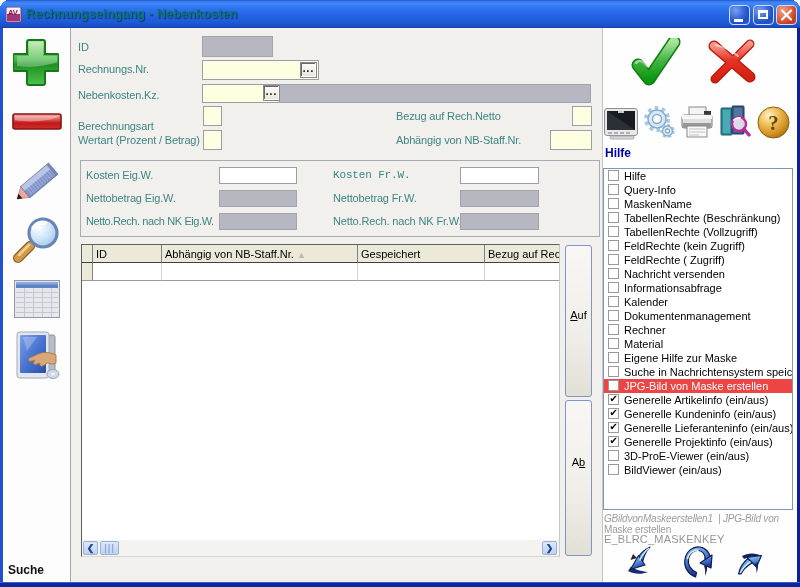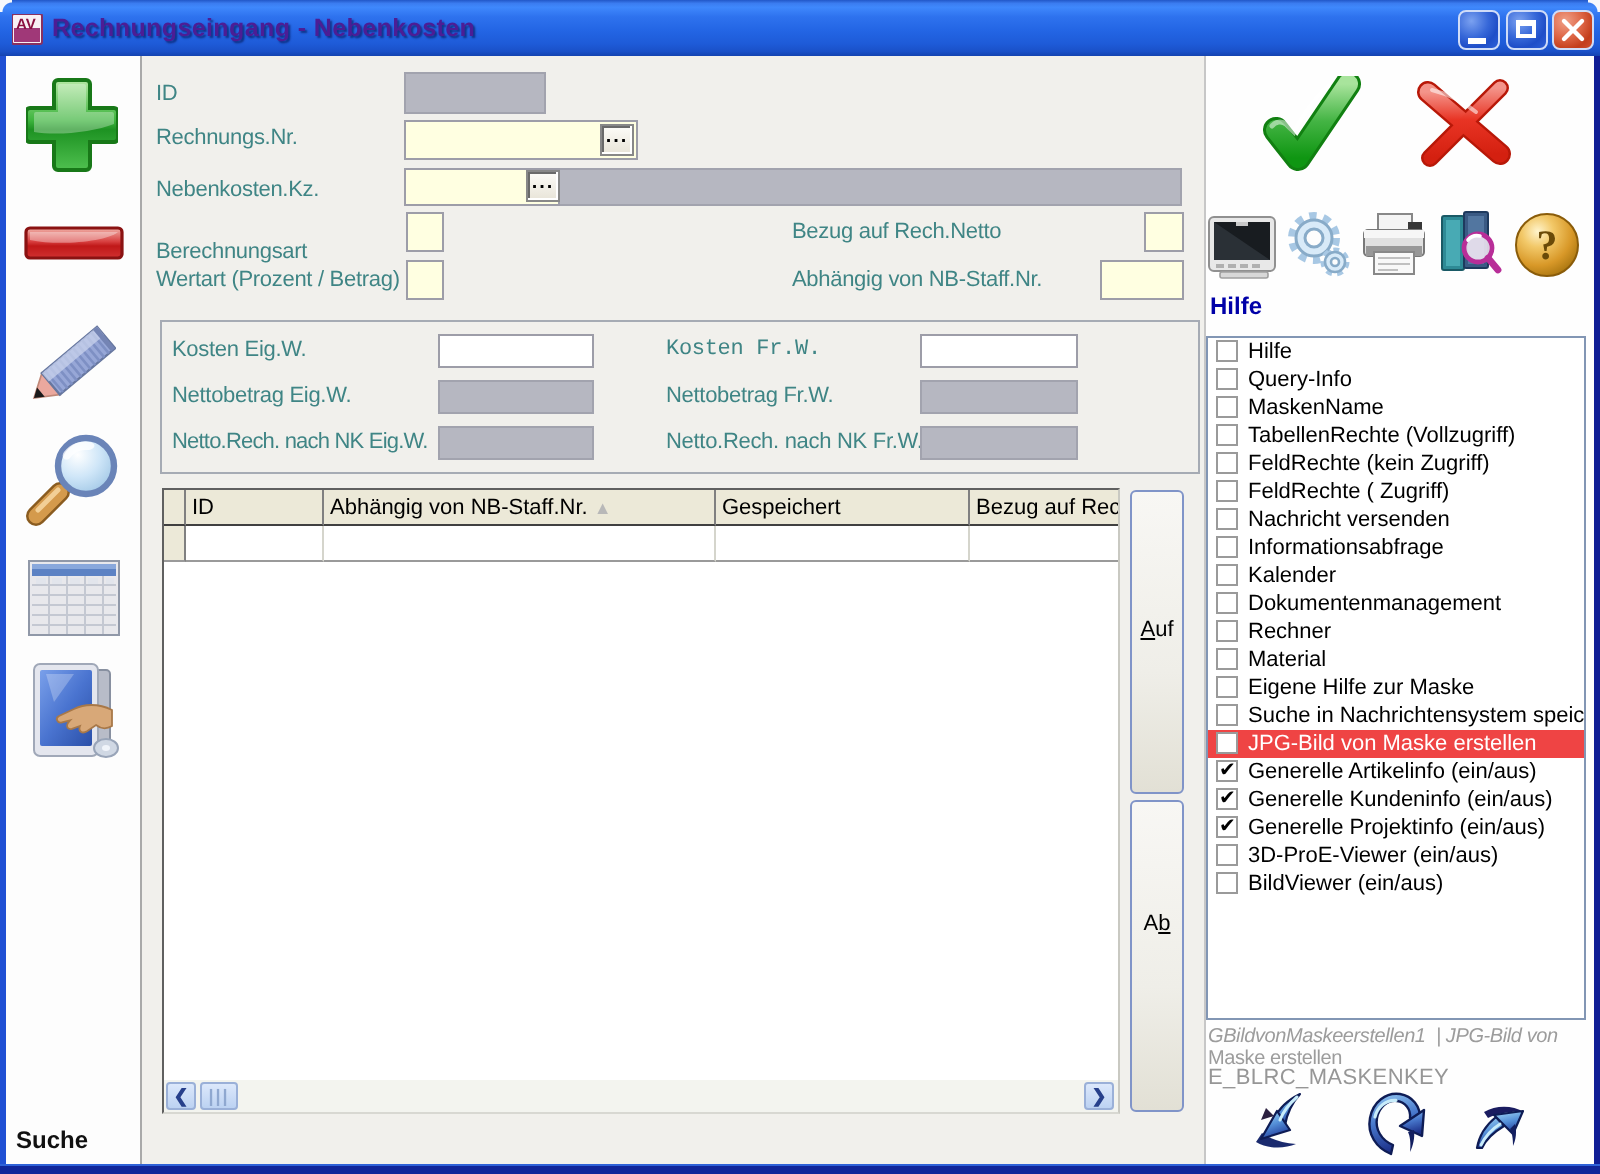--- a/index.html
+++ b/index.html
@@ -6,21 +6,21 @@
 html,body { width:800px; height:587px; overflow:hidden; }
 body { font-family:"Liberation Sans", sans-serif; position:relative; background:#ece9d8; }
 .abs { position:absolute; }
 
 #titlebar { left:0; top:0; width:800px; height:28px;
   background:linear-gradient(180deg,#2257c8 0%,#3b7cf0 6%,#3f88fc 13%,#2e72ee 30%,#2365e4 55%,#1e5bd8 78%,#1a50c8 92%,#1443b0 100%); }
 #lborder { left:0; top:28px; width:3px; height:554px; background:#2050d4; }
 #rborder { left:796px; top:28px; width:4px; height:554px; background:#101e96; }
 #bborder { left:0; top:582px; width:800px; height:5px; background:#10269a; }
 #bborder .hl { position:absolute; left:0; top:0; width:800px; height:1px; background:#2f62d8; }
-#title-text { left:26px; top:7px; color:#4c1d95; font-size:12.5px; font-weight:bold; letter-spacing:0.2px;
+#title-text { left:26px; top:7px; color:#0f766e; font-size:12.5px; font-weight:bold; letter-spacing:0.2px;
   text-shadow:1px 1px 1px rgba(0,20,80,0.6); }
 .tbtn { top:5px; width:21px; height:20px; border-radius:4px; border:1px solid #cfdcf8; }
 #btn-min, #btn-max { background:radial-gradient(circle at 30% 25%, #7ba1f0 0%, #3667d8 45%, #1f4ec8 70%, #2e60d8 100%); }
 #btn-min { left:729px; }
 #btn-max { left:753px; }
 #btn-close { left:776px; background:radial-gradient(circle at 30% 25%, #f0a088 0%, #dd6545 45%, #c33d1b 75%, #cf5030 100%); }
 
 #sidebar { left:3px; top:28px; width:67px; height:554px; background:#fdfdfd; }
 #sep1 { left:70px; top:28px; width:1px; height:554px; background:#a9a9a9; }
 #suche { left:8px; top:563px; font-size:12px; font-weight:bold; color:#111; }
@@ -163,20 +163,24 @@
   <div class="lrow">
       <span class="cb"></span>
       <span class="tx">Query-Info</span>
     </div>
   <div class="lrow">
       <span class="cb"></span>
       <span class="tx">MaskenName</span>
     </div>
   <div class="lrow">
       <span class="cb"></span>
+      <span class="tx">TabellenRechte (Beschränkung)</span>
+    </div>
+  <div class="lrow">
+      <span class="cb"></span>
       <span class="tx">TabellenRechte (Vollzugriff)</span>
     </div>
   <div class="lrow">
       <span class="cb"></span>
       <span class="tx">FeldRechte (kein Zugriff)</span>
     </div>
   <div class="lrow">
       <span class="cb"></span>
       <span class="tx">FeldRechte ( Zugriff)</span>
     </div>
@@ -216,20 +220,24 @@
       <span class="cb"></span>
       <span class="tx">JPG-Bild von Maske erstellen</span>
     </div>
   <div class="lrow">
       <span class="cb ck"></span>
       <span class="tx">Generelle Artikelinfo (ein/aus)</span>
     </div>
   <div class="lrow">
       <span class="cb ck"></span>
       <span class="tx">Generelle Kundeninfo (ein/aus)</span>
+    </div>
+  <div class="lrow">
+      <span class="cb ck"></span>
+      <span class="tx">Generelle Lieferanteninfo (ein/aus)</span>
     </div>
   <div class="lrow">
       <span class="cb ck"></span>
       <span class="tx">Generelle Projektinfo (ein/aus)</span>
     </div>
   <div class="lrow">
       <span class="cb"></span>
       <span class="tx">3D-ProE-Viewer (ein/aus)</span>
     </div>
   <div class="lrow">

